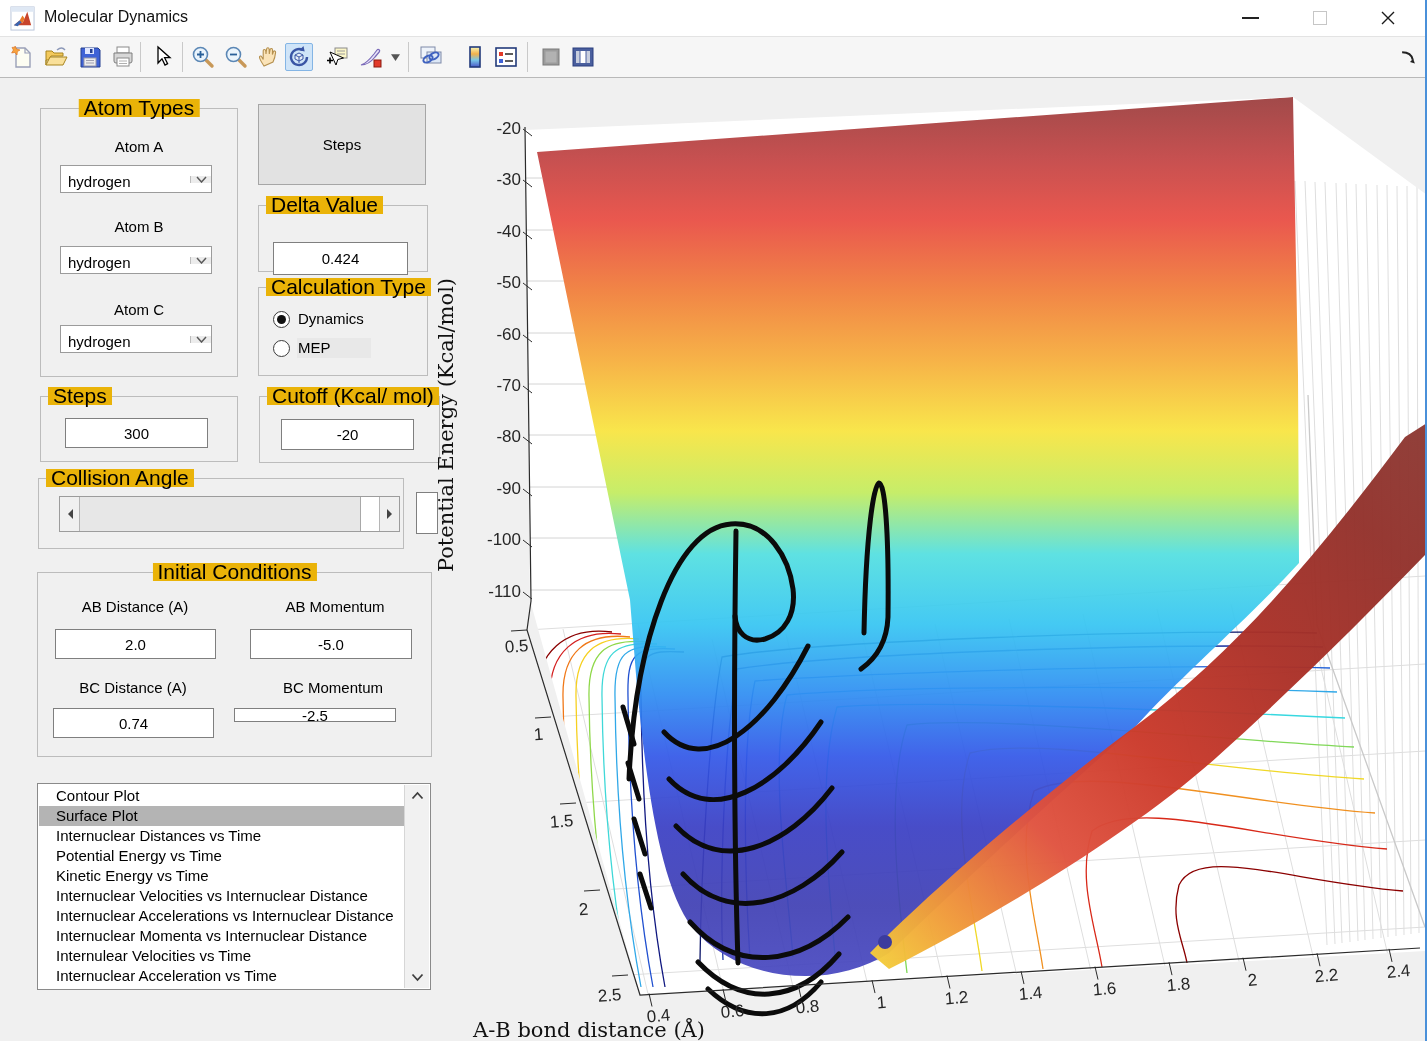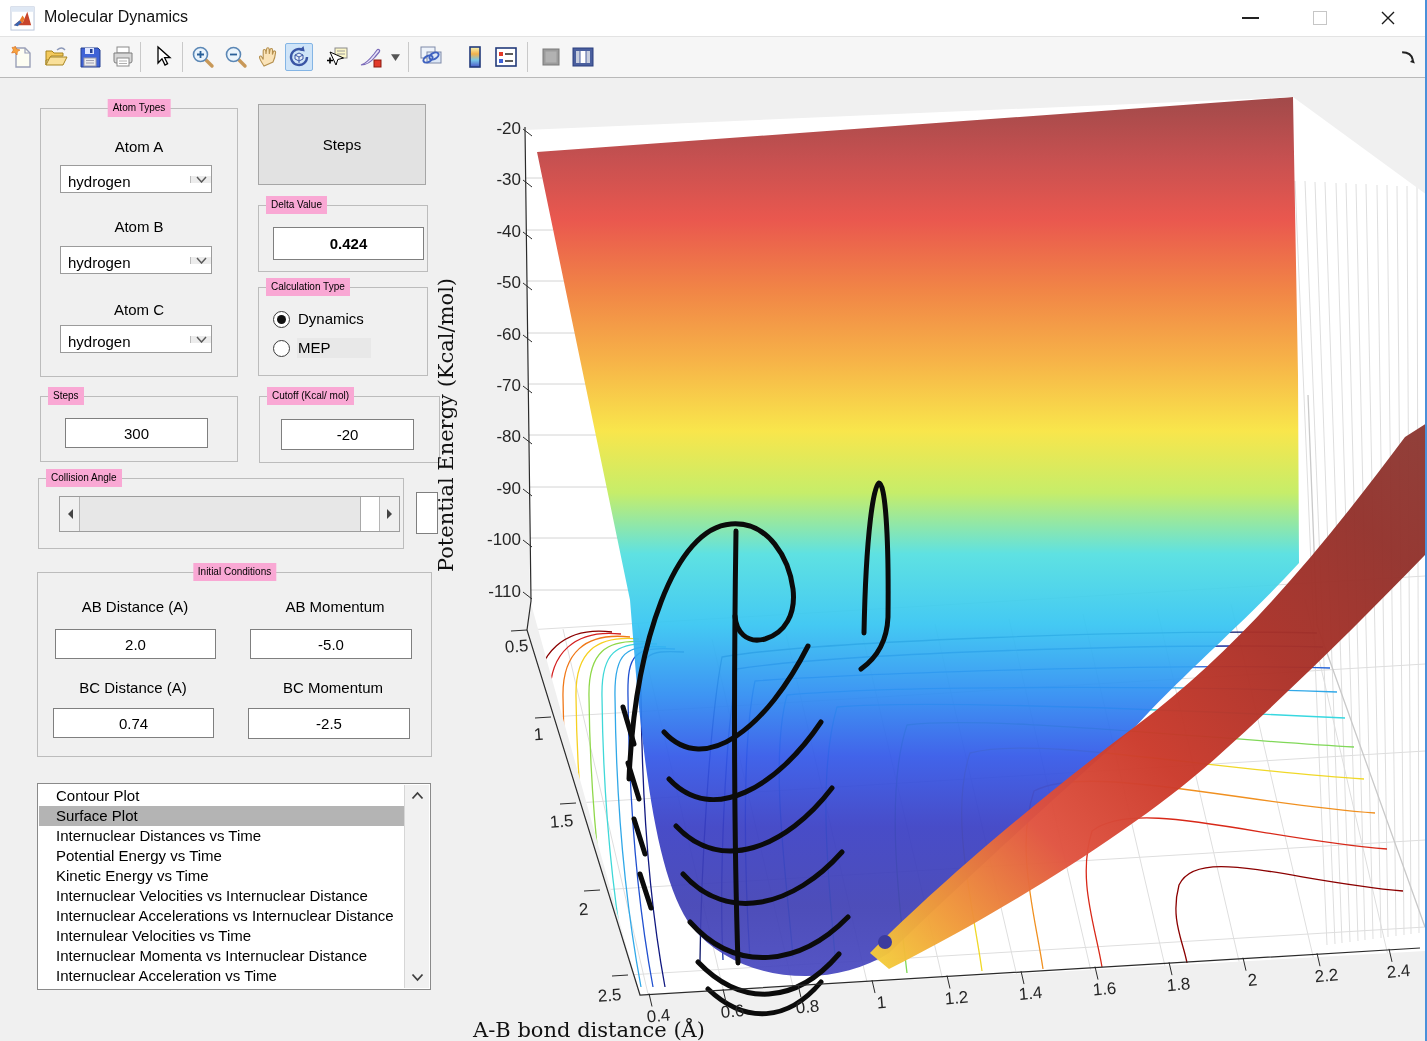--- a/index.html
+++ b/index.html
@@ -16,21 +16,21 @@
   
   .toolbar{position:absolute;top:37px;left:0;right:0;height:41px;background:#f6f6f6;border-bottom:1px solid #b9b9b9}
   .tool{position:absolute;top:6px;width:28px;height:28px;display:flex;align-items:center;justify-content:center}
   .tool svg{width:26px;height:26px}
   .tool.active{background:#cfe4f8;border:1px solid #84b5e5;border-radius:2px}
   .tsep{position:absolute;top:5px;width:1px;height:30px;background:#c9c9c9}
   .caret{position:absolute;top:17px;width:9px;height:7px}
   .dockarrow{position:absolute;top:12px;right:8px;width:17px;height:15px}
   
   .panel{position:absolute;border:1px solid #bcbcbc;background:#f0f0f0}
-  .ptitle{position:absolute;top:-10px;background:#f9a8d4;padding:0 5px;font-size:10px;white-space:nowrap;line-height:18px}
+  .ptitle{position:absolute;top:-10px;background:#eab308;padding:0 5px;font-size:21px;white-space:nowrap;line-height:18px}
   .pt-center{left:50%;transform:translateX(-50%)}
   .pt-left{left:7px}
   .lbl{position:absolute;font-size:15px;text-align:center;white-space:nowrap}
   .edit{position:absolute;background:#fff;border:1px solid #7f7f7f;text-align:center;font-size:15px;font-family:"Liberation Sans",sans-serif;color:#000}
   .combo{position:absolute;height:28px;background:#fff;border:1px solid #9b9b9b;display:flex;align-items:center}
   .combo .cval{flex:1;font-size:15px;padding:4px 0 0 7px;overflow:hidden;white-space:nowrap}
   .combo .cbtn{width:21px;background:#ececec;border-left:1px solid #bdbdbd;display:flex;align-items:center;justify-content:center}
   .pushbtn{position:absolute;background:#e2e2e2;border:1px solid #a6a6a6;font-size:15px;font-family:"Liberation Sans",sans-serif;display:flex;align-items:center;justify-content:center}
   .radio-row{position:absolute;left:14px;height:22px;display:flex;align-items:center}
   .radio{width:17px;height:17px;border:1px solid #3c3c3c;border-radius:50%;background:#fff;margin-right:7px;position:relative;flex:none}
@@ -248,21 +248,21 @@
         <path d="M1 1l4.5 5L10 1" fill="none" stroke="#5a5a5a" stroke-width="1.5"></path>
       </svg>
     </span>
 </div>
 
 <button class="pushbtn" style="left:258px;top:104px;width:168px;height:81px">Steps</button>
 
 <div class="panel" style="left:258px;top:205px;width:170px;height:67px">
   <span class="ptitle pt-left">Delta Value</span>
 </div>
-<input class="edit" style="left: 273px; top: 227px; width: 151px; height: 33px; font-weight: bold;" readonly="" value="0.424">
+<input class="edit" style="left: 273px; top: 242px; width: 135px; height: 33px;" readonly="" value="0.424">
 
 <div class="panel" style="left:258px;top:287px;width:170px;height:89px">
   <span class="ptitle pt-left">Calculation Type</span>
   <div id="calcOptions">
       <div class="radio-row" style="top: 20px;">
         <span class="radio on"></span>
         <span class="rlabel">Dynamics</span>
       </div>
       <div class="radio-row" style="top: 49px;">
         <span class="radio"></span>
@@ -299,33 +299,33 @@
 <div class="panel" style="left:37px;top:572px;width:395px;height:185px">
   <span class="ptitle pt-center">Initial Conditions</span>
 </div>
 <div class="lbl" style="left:45px;top:598px;width:180px">AB Distance (A)</div>
 <input class="edit" style="left: 55px; top: 629px; width: 161px; height: 30px; text-align: center;" readonly="" value="2.0">
 <div class="lbl" style="left:245px;top:598px;width:180px">AB Momentum</div>
 <input class="edit" style="left: 250px; top: 629px; width: 162px; height: 30px;" readonly="" value="-5.0">
 <div class="lbl" style="left:43px;top:679px;width:180px">BC Distance (A)</div>
 <input class="edit" style="left: 53px; top: 708px; width: 161px; height: 30px; text-align: center;" readonly="" value="0.74">
 <div class="lbl" style="left:243px;top:679px;width:180px">BC Momentum</div>
-<input class="edit" style="left: 248px; top: 708px; width: 162px; height: 31px;" readonly="" value="-2.5">
+<input class="edit" style="left: 234px; top: 708px; width: 162px; height: 14px;" readonly="" value="-2.5">
 
 <div class="listbox" style="left:37px;top:783px;width:394px;height:207px">
   <div class="items">
       <div class="li">Contour Plot</div>
       <div class="li sel">Surface Plot</div>
       <div class="li">Internuclear Distances vs Time</div>
       <div class="li">Potential Energy vs Time</div>
       <div class="li">Kinetic Energy vs Time</div>
       <div class="li">Internuclear Velocities vs Internuclear Distance</div>
       <div class="li">Internuclear Accelerations vs Internuclear Distance</div>
+      <div class="li">Internuclear Momenta vs Internuclear Distance</div>
       <div class="li">Internulear Velocities vs Time</div>
-      <div class="li">Internuclear Momenta vs Internuclear Distance</div>
       <div class="li">Internuclear Acceleration vs Time</div>
       <div class="li">Internuclear Momenta vs Time</div>
     </div>
   <div class="sb">
     <div class="sb-btn sb-up">
         <svg width="13" height="9" viewBox="0 0 13 9">
           <path d="M1.5 7.5L6.5 2l5 5.5" fill="none" stroke="#3f3f3f" stroke-width="1.8"></path>
         </svg>
       </div>
     <div class="sb-btn sb-dn">

